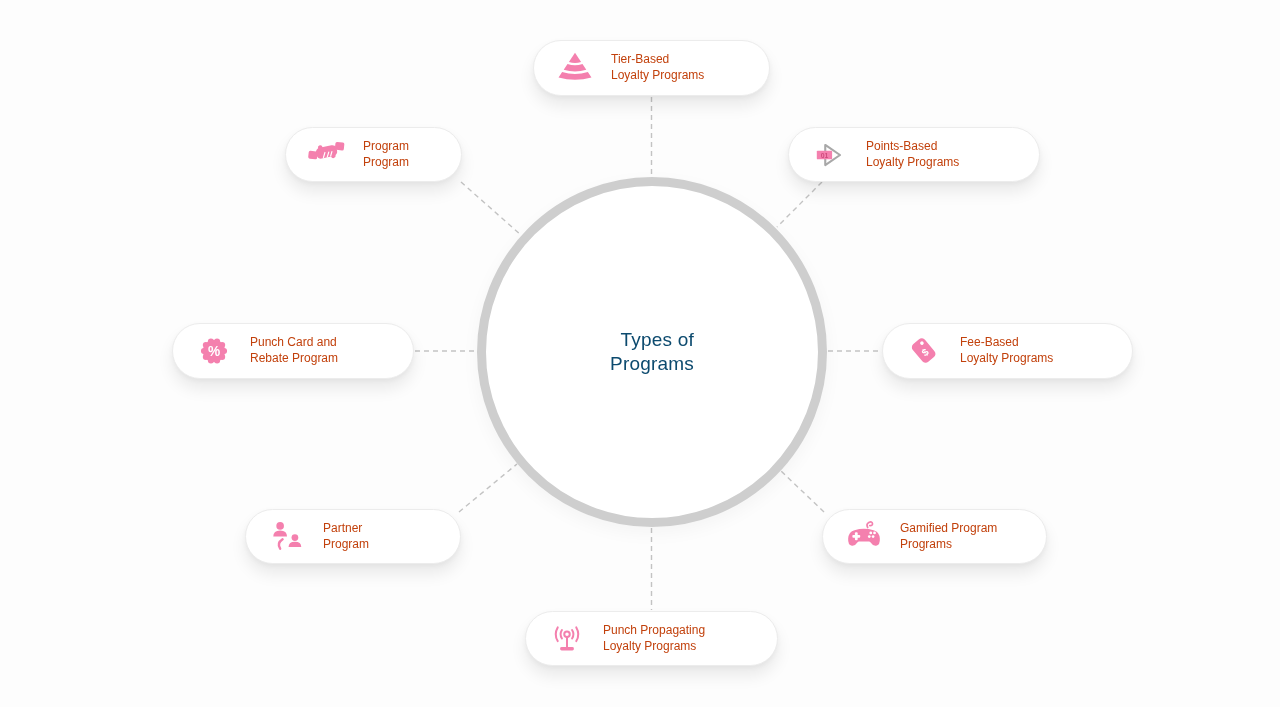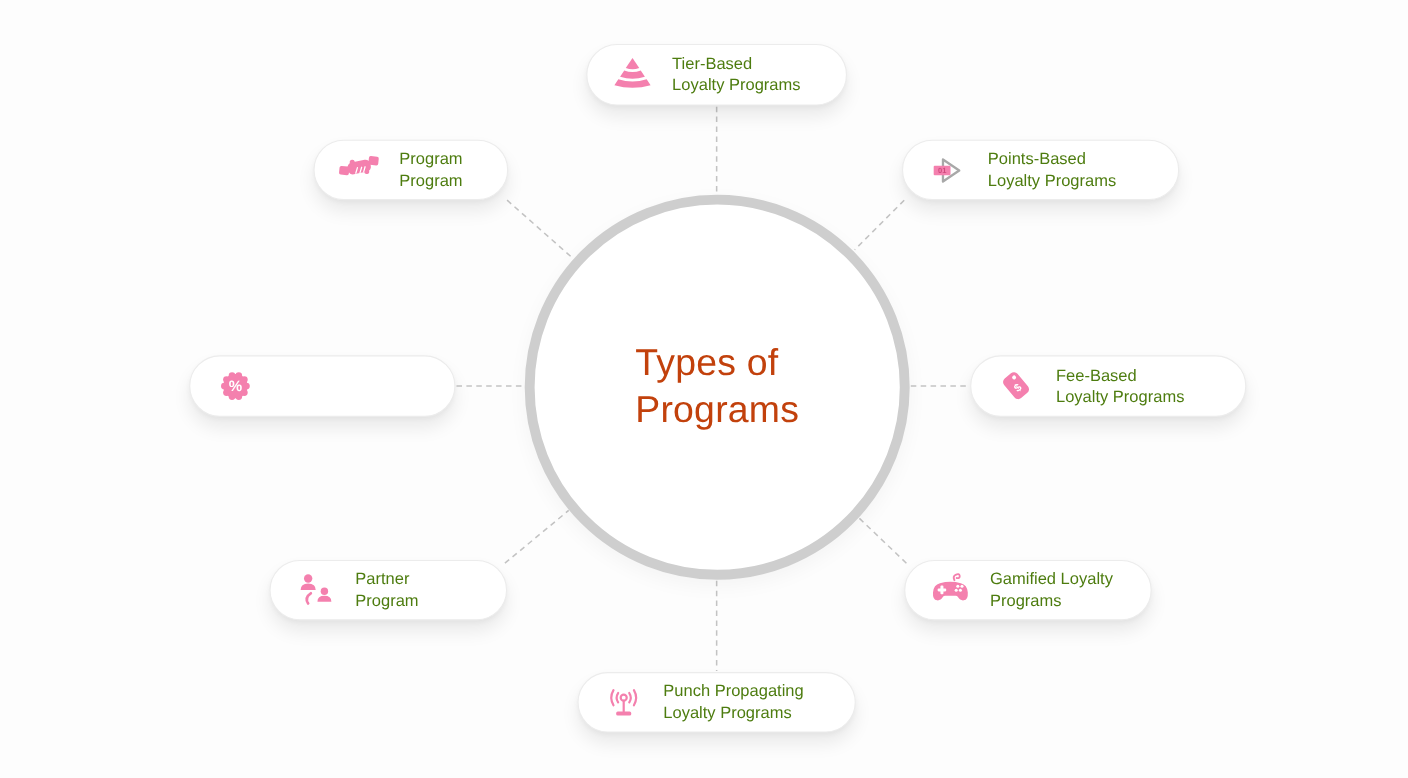--- a/index.html
+++ b/index.html
@@ -12,33 +12,33 @@
   }
   .connectors{position:absolute;left:0;top:0;width:1280px;height:707px;}
   .center-circle{
     position:absolute;left:477px;top:177px;width:350px;height:350px;
     box-sizing:border-box;border:9px solid #cecece;border-radius:50%;
     background:#ffffff;
     display:flex;align-items:center;justify-content:center;
     box-shadow:0 6px 18px rgba(0,0,0,0.04);
   }
   .center-title{
-    text-align:left;color:#c2410c;font-size:34px;font-weight:500;
+    text-align:right;color:#0c4a6e;font-size:19px;font-weight:500;
     line-height:1.26;letter-spacing:0.2px;
   }
   .center-title span{display:block;}
   .pill{
     position:absolute;box-sizing:border-box;
     background:#ffffff;border:1px solid #ececec;border-radius:999px;
     display:flex;align-items:center;
     padding-left:22px;
     box-shadow:0 10px 16px rgba(0,0,0,0.08), 0 2px 5px rgba(0,0,0,0.04);
   }
   .pill .icon{width:38px;height:38px;flex:none;display:flex;align-items:center;justify-content:center;}
-  .pill .label{margin-left:17px;font-size:15px;color:#4d7c0f;line-height:1.3;}
+  .pill .label{margin-left:17px;font-size:12px;color:#c2410c;line-height:1.3;}
   .pill .label span{display:block;}
 </style>
 </head>
 <body>
 
 <div class="canvas">
 
   <svg class="connectors" width="1280" height="707" viewBox="0 0 1280 707">
     <g stroke="#c3c3c3" stroke-width="1.4" stroke-dasharray="5 4" fill="none">
       <line x1="651.5" y1="97" x2="651.5" y2="176"></line>
@@ -66,21 +66,21 @@
         <path d="M10.9 14.2 Q18 16.8 25.1 14.2 L28.7 19.6 Q18 23 7.3 19.6 Z"></path>
         <path d="M5.8 21.8 Q18 25.6 30.2 21.8 L33.6 27 Q18 31.4 2.4 27 Z"></path>
       </svg>
     </span>
     <div class="label">
       <span>Tier-Based</span>
       <span>Loyalty Programs</span>
     </div>
   </div>
 
-  <div class="pill" style="left:820px;top:127px;width:252px;height:55px">
+  <div class="pill" style="left:788px;top:127px;width:252px;height:55px">
     <span class="icon">
       <svg width="38" height="38" viewBox="0 0 36 36">
         <path d="M13.5 8.5 L27.5 18 L13.5 27.5 Z" fill="none" stroke="#a8a8a8" stroke-width="2" stroke-linejoin="round"></path>
         <rect x="5.5" y="14" width="14.5" height="8" rx="0.8" fill="#f480ae"></rect>
         <text x="12.8" y="20.4" font-size="6.5" font-weight="bold" fill="#cf4b7e" text-anchor="middle" font-family="Liberation Sans, sans-serif">01</text>
       </svg>
     </span>
     <div class="label">
       <span>Points-Based</span>
       <span>Loyalty Programs</span>
@@ -110,21 +110,21 @@
         <path d="M9 11.5 Q13.5 10.3 18 10.3 Q22.5 10.3 27 11.5 Q32.5 12.8 33 19.5 Q33.4 25.8 29.5 26.3 Q26.5 26.7 24.5 23.5 Q23.8 22.3 22.5 22.3 L13.5 22.3 Q12.2 22.3 11.5 23.5 Q9.5 26.7 6.5 26.3 Q2.6 25.8 3 19.5 Q3.5 12.8 9 11.5 Z" fill="#f480ae"></path>
         <rect x="9.4" y="13.6" width="2.6" height="7.4" rx="0.9" fill="#ffffff"></rect>
         <rect x="7" y="16" width="7.4" height="2.6" rx="0.9" fill="#ffffff"></rect>
         <circle cx="24.4" cy="14.2" r="1.3" fill="#ffffff"></circle>
         <circle cx="28" cy="14.2" r="1.3" fill="#ffffff"></circle>
         <circle cx="23" cy="17.6" r="1.3" fill="#ffffff"></circle>
         <circle cx="26.6" cy="17.6" r="1.3" fill="#ffffff"></circle>
       </svg>
     </span>
     <div class="label">
-      <span>Gamified Loyalty</span>
+      <span>Gamified Program</span>
       <span>Programs</span>
     </div>
   </div>
 
   <div class="pill" style="left:525px;top:611px;width:253px;height:55px">
     <span class="icon">
       <svg width="38" height="38" viewBox="0 0 36 36">
         <g stroke="#f480ae" stroke-width="1.9" fill="none" stroke-linecap="round">
           <circle cx="18" cy="13.5" r="2.6"></circle>
           <line x1="18" y1="16.3" x2="18" y2="25.5"></line>
@@ -172,20 +172,24 @@
           <circle cx="10.3" cy="23.6" r="2.9"></circle>
             <circle cx="8.5" cy="18" r="2.9"></circle>
           <circle cx="10.3" cy="12.4" r="2.9"></circle>
             <circle cx="15.1" cy="9" r="2.9"></circle>
           <circle cx="20.9" cy="9" r="2.9"></circle>
             <circle cx="25.7" cy="12.4" r="2.9"></circle>
         </g>
         <text x="18" y="22.6" font-size="13" font-weight="bold" fill="#ffffff" text-anchor="middle" font-family="Liberation Sans, sans-serif">%</text>
       </svg>
     </span>
+    <div class="label">
+      <span>Punch Card and</span>
+      <span>Rebate Program</span>
+    </div>
   </div>
 
   <div class="pill" style="left:285px;top:127px;width:177px;height:55px">
     <span class="icon">
       <svg width="38" height="38" viewBox="0 0 36 36">
         <g transform="rotate(-12 18 17)" fill="#f480ae">
           <rect x="0.5" y="11.5" width="8.5" height="7.5" rx="1.6" transform="rotate(18 4.7 15.2)"></rect>
           <rect x="27" y="8.5" width="8.5" height="7.5" rx="1.6" transform="rotate(18 31.2 12.2)"></rect>
           <rect x="8" y="9.8" width="20" height="10.4" rx="4.2"></rect>
           <circle cx="13" cy="9.8" r="2.2"></circle>

